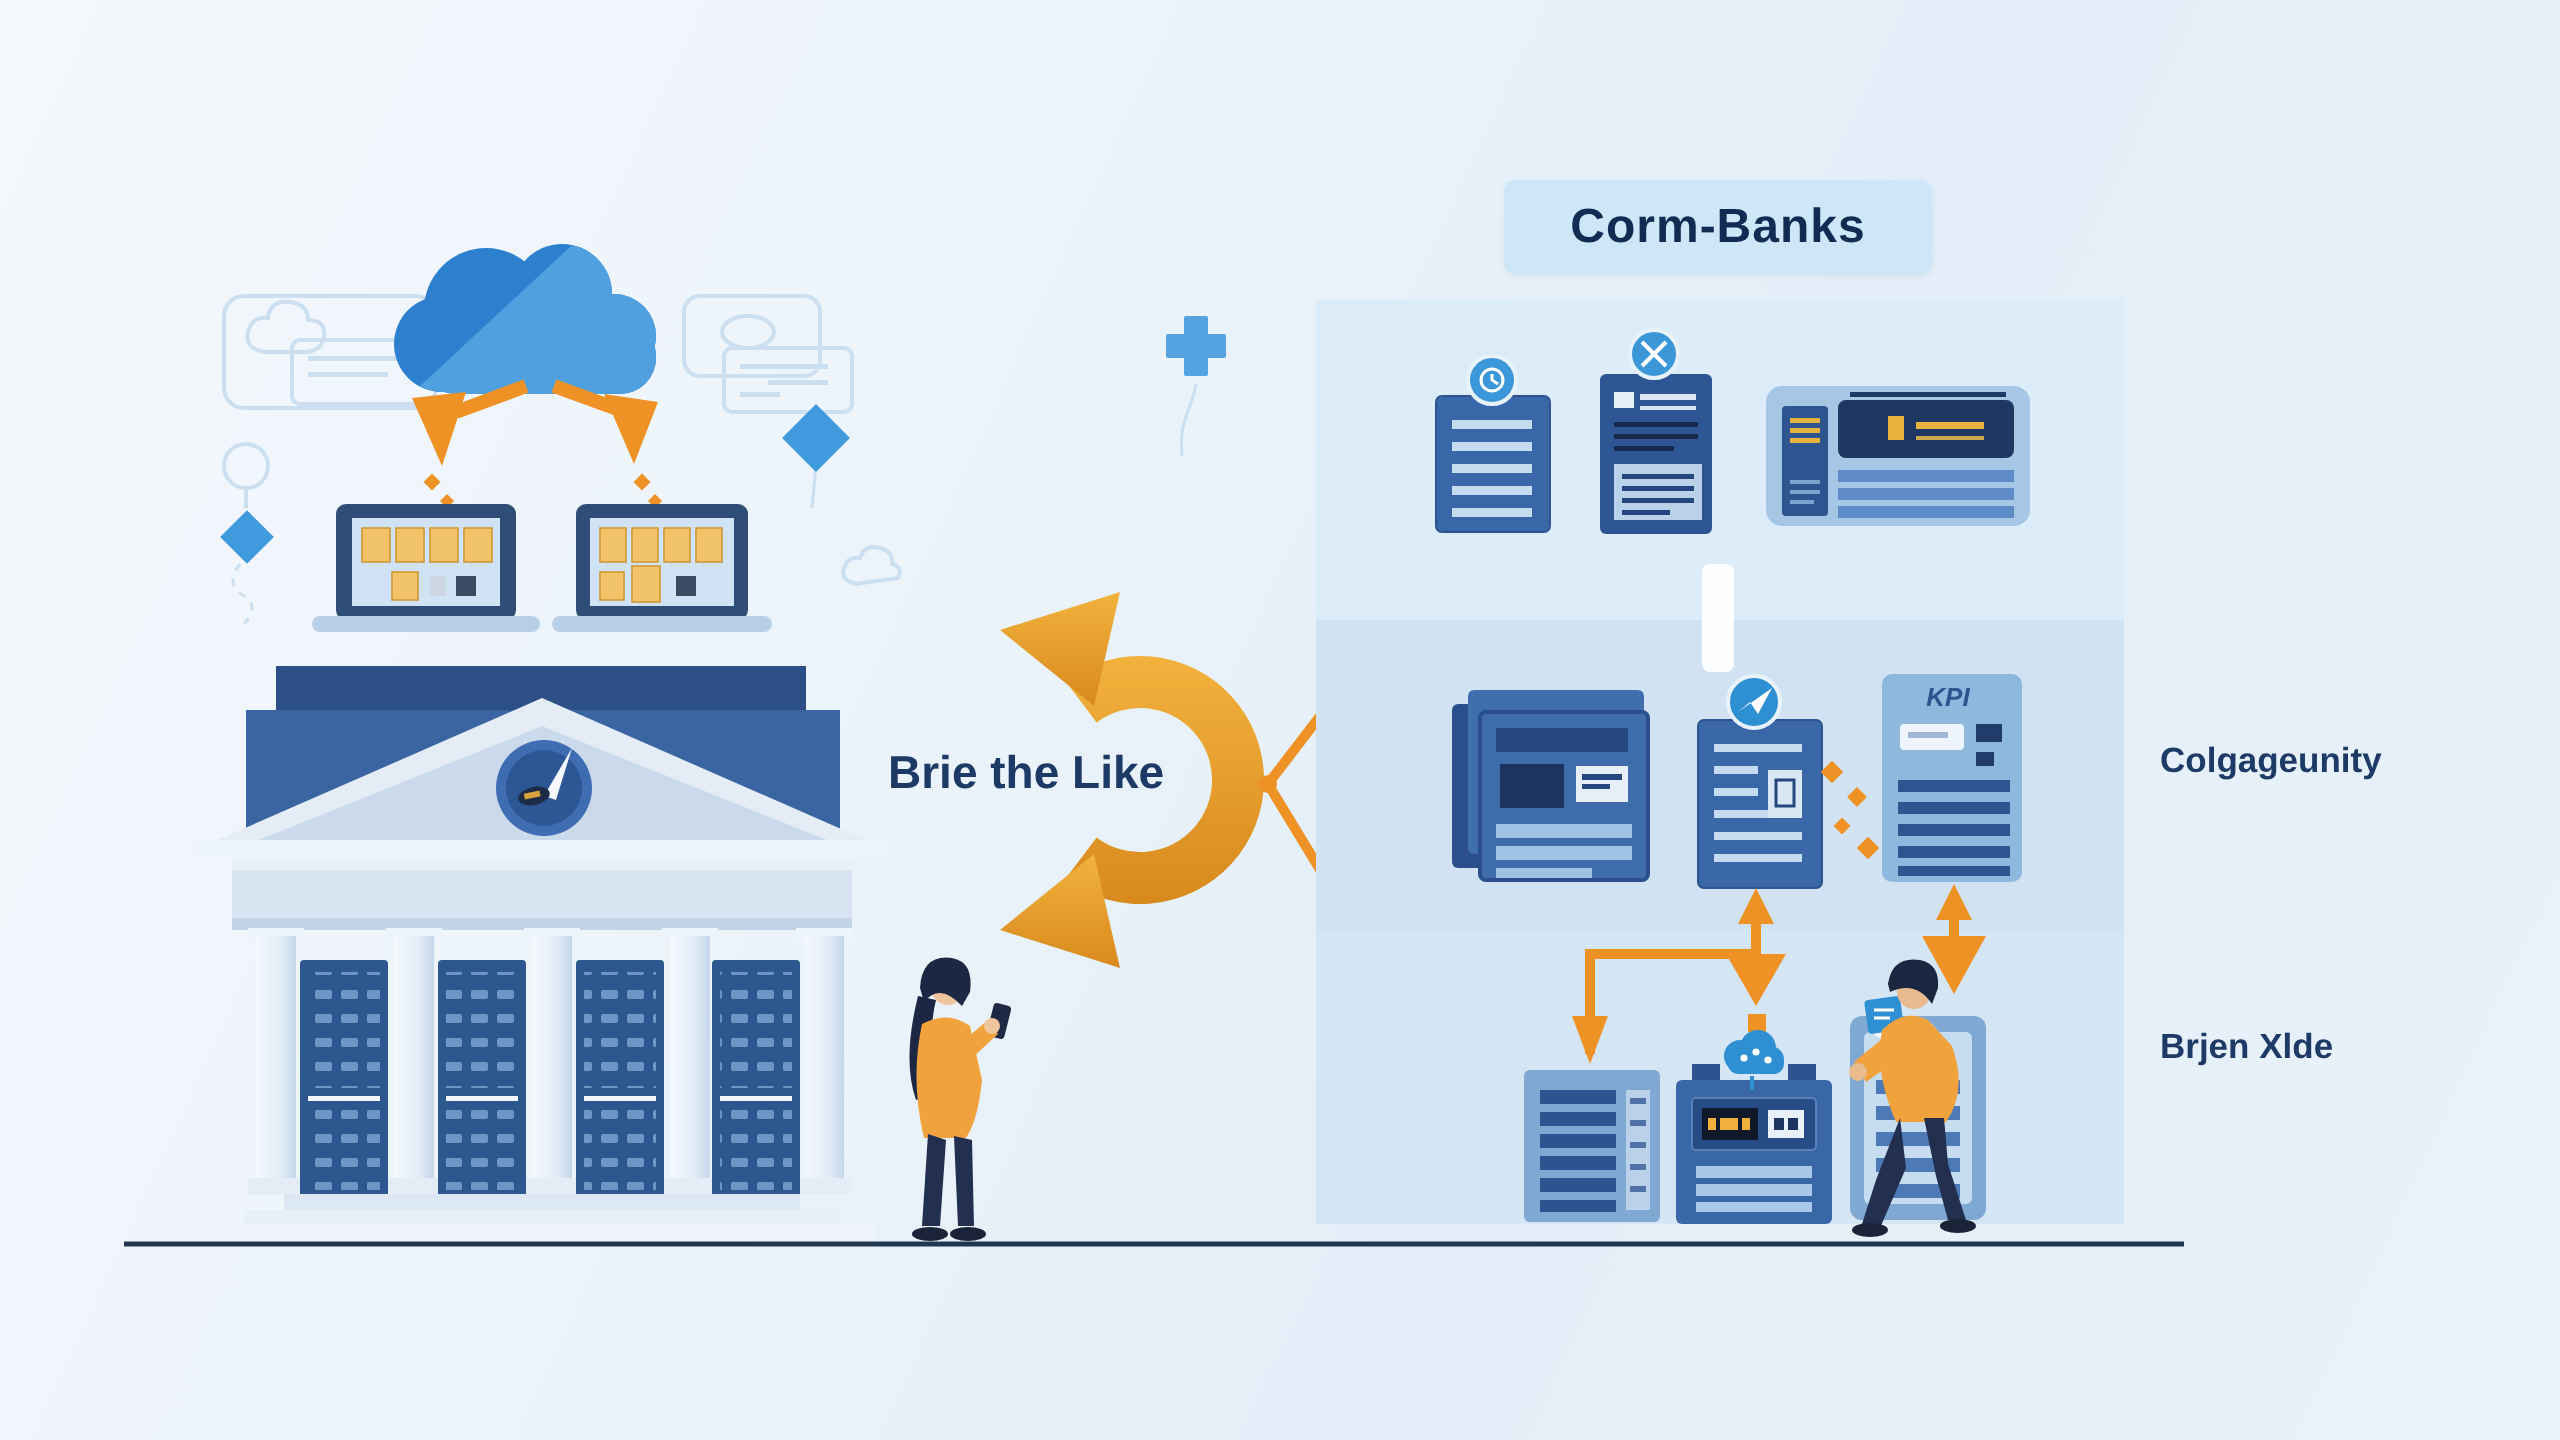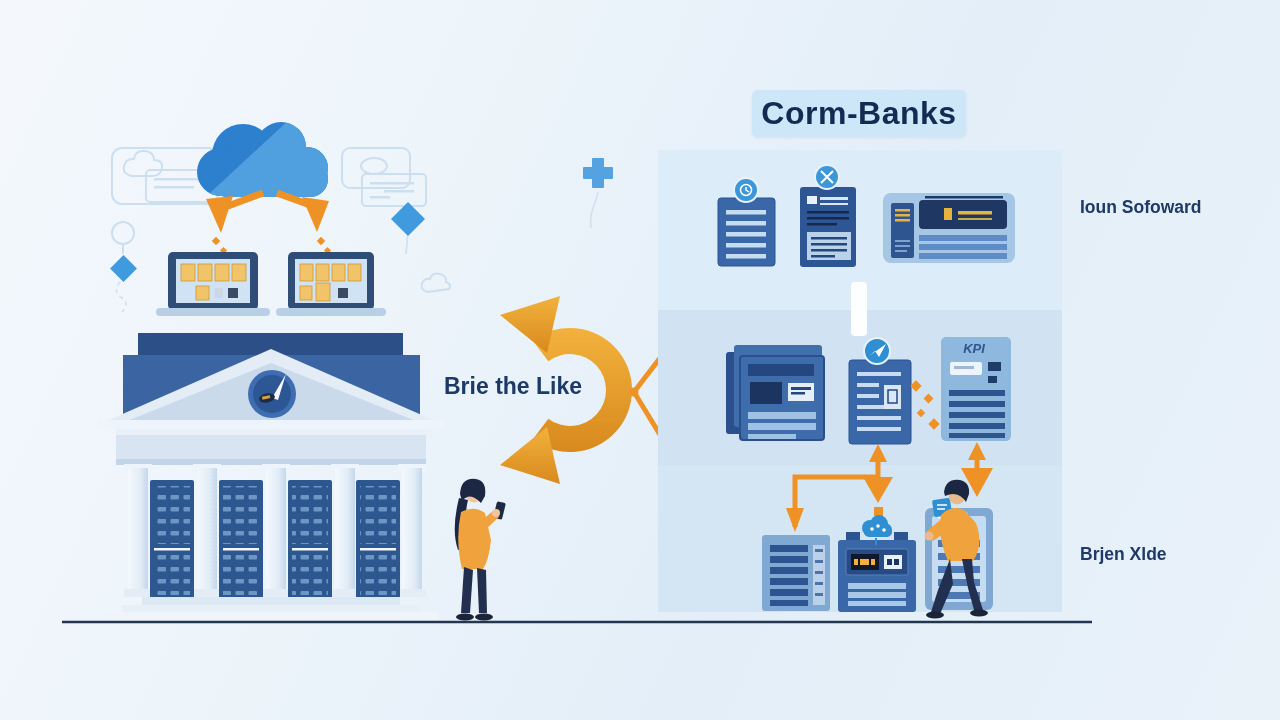--- a/index.html
+++ b/index.html
@@ -7,28 +7,28 @@
     position:relative;width:1280px;height:720px;overflow:hidden;
     background:linear-gradient(115deg,#f4f8fd 0%,#ecf4fa 35%,#e3eef8 62%,#e9f2f9 100%);
     font-family:"Liberation Sans", sans-serif;
   }
   svg.art{position:absolute;left:0;top:0;}
   .title-box{
     position:absolute;left:752px;top:90px;width:214px;height:47px;
     background:#cde6f8;border-radius:6px;display:flex;align-items:center;justify-content:center;
     box-shadow:0 1px 3px rgba(40,70,120,.08);
   }
-  .title-box span{font-size:32px;font-weight:800;color:#122b52;letter-spacing:.5px;}
+  .title-box span{font-size:24px;font-weight:800;color:#122b52;letter-spacing:.5px;}
   .center-label{
     position:absolute;left:430px;top:373px;width:128px;text-align:left;
     font-size:23px;font-weight:800;color:#1d3a66;white-space:nowrap;margin-left:14px;
   }
   .row-label{position:absolute;left:1080px;width:190px;color:#1e3a66;font-size:17.5px;font-weight:600;line-height:20px;}
   .row-label span{display:block;}
-  .rl1{top:197px;} .rl2{top:370px;} .rl3{top:544px;}
+  .rl1{top:197px;} .rl2{top:370px;} .rl3{top:513px;}
 </style>
 </head>
 <body>
 
 <div class="stage">
 
 <svg class="art" width="1280" height="720" viewBox="0 0 1280 720">
   <defs>
     <linearGradient id="goldGrad" x1="0" y1="0" x2="0" y2="1">
       <stop offset="0" stop-color="#f2b23c"></stop>
@@ -463,21 +463,21 @@
   <path d="M 62 622 L 1092 622" stroke="#23364f" stroke-width="2.5"></path>
 </svg>
 
 <div class="title-box">
   <span>Corm-Banks</span>
 </div>
 
 <div class="center-label">Brie the Like</div>
 
 <div class="row-label rl1">
-  <span>Ioun Sofoward</span>
 </div>
 <div class="row-label rl2">
+  <span>Colgageunity</span>
 </div>
 <div class="row-label rl3">
   <span>Brjen Xlde</span>
 </div>
 
 </div>
 
 </body></html>

